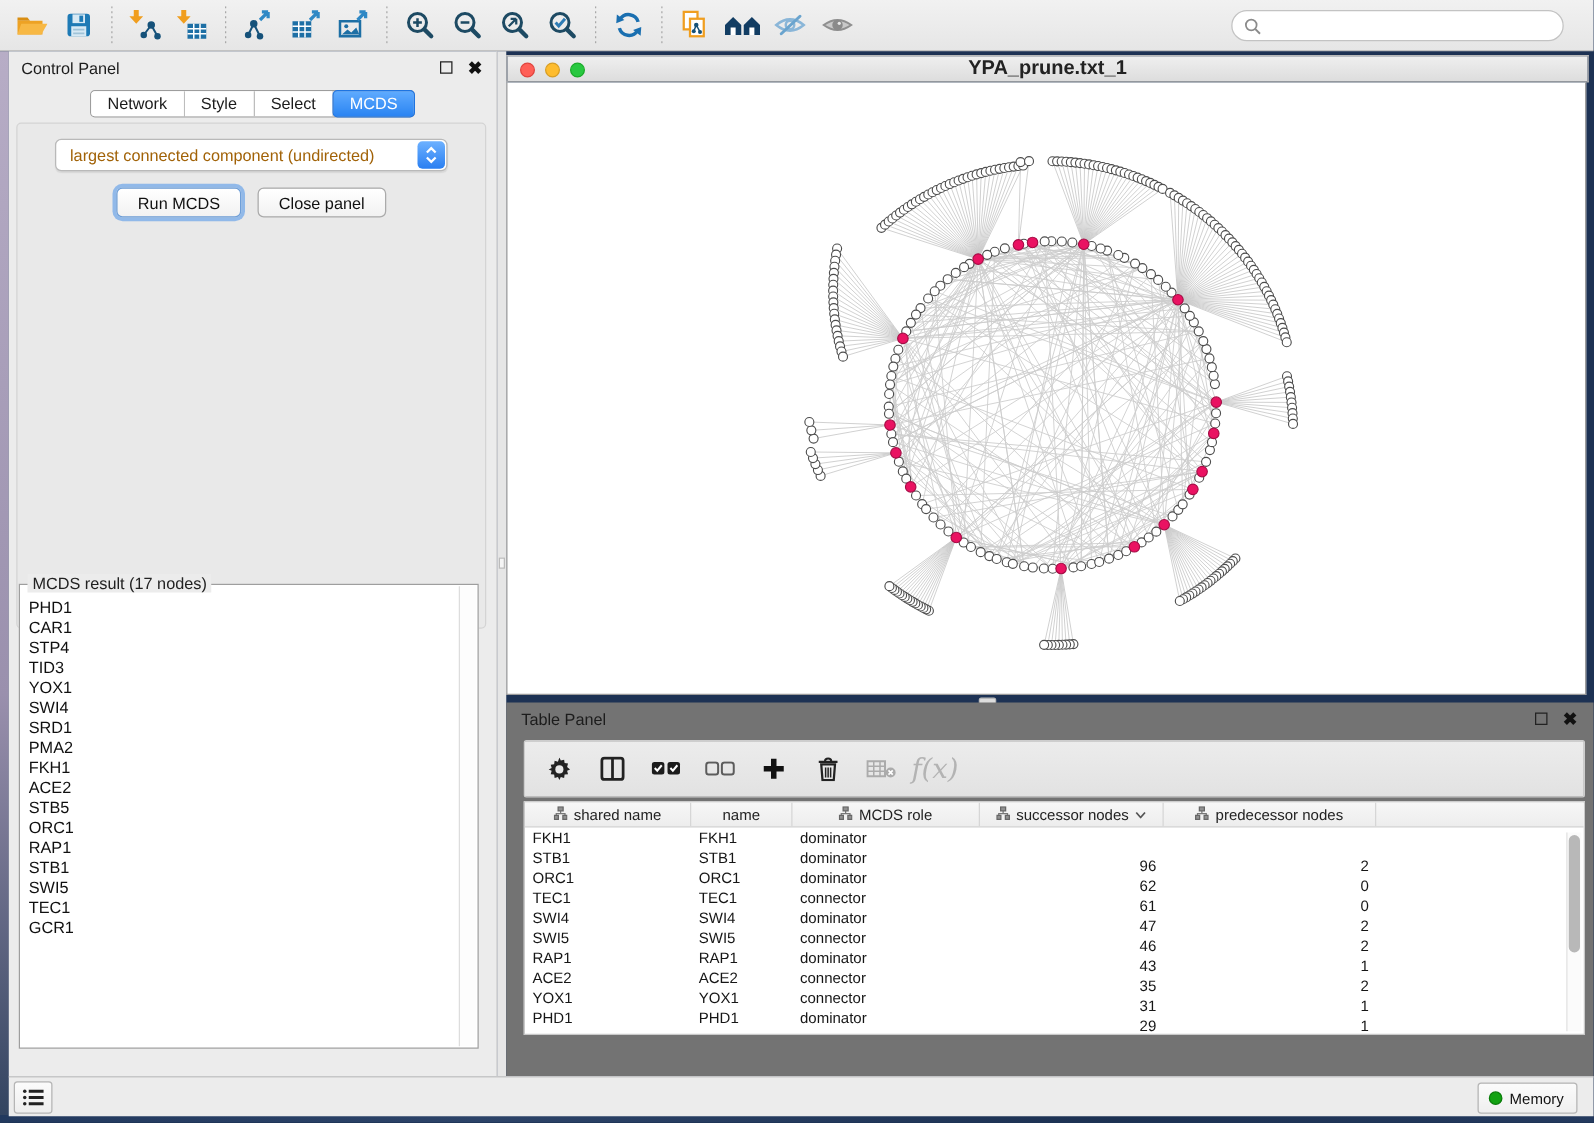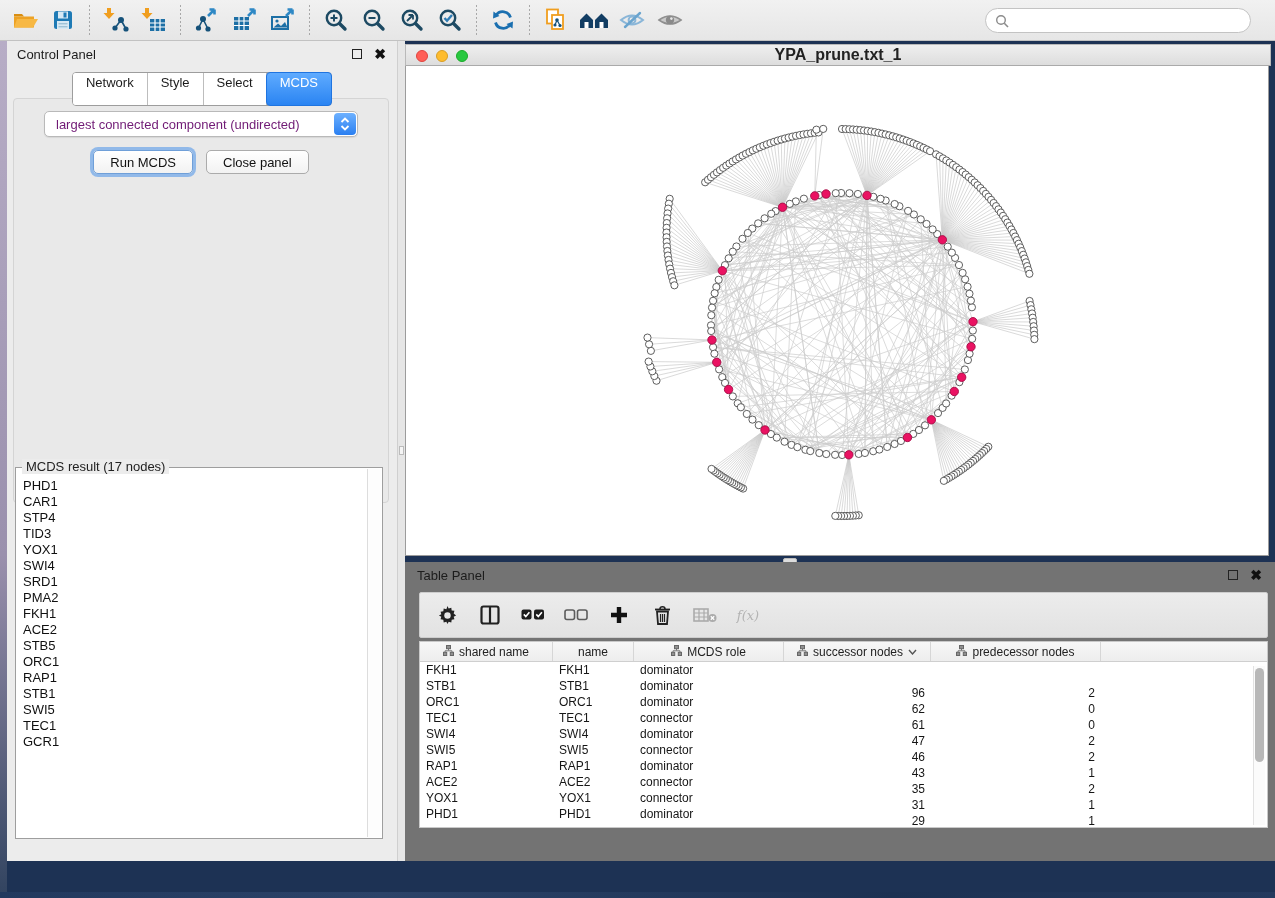--- a/index.html
+++ b/index.html
@@ -38,28 +38,28 @@
   .float-box { width:10px; height:10px; border:1.5px solid #222; background:transparent; }
   .close-x { font-weight:bold; font-size:14px; line-height:10px; }
 
   .cp-tabs { display:flex; justify-content:center; margin-top:5px; position:relative; z-index:2; }
   .seg-group { display:inline-flex; background:#fff; border:1px solid #9d9d9d; border-radius:4px; }
   .seg { padding:2px 13px 3px; font-size:13px; color:#1c1c1c; border-right:1px solid #bdbdbd;
     background:#fff; white-space:nowrap; }
   .seg:first-child { border-radius:3px 0 0 3px; }
   .seg:last-child { border-right:none; border-radius:0 3px 3px 0; }
   .seg.active { background:linear-gradient(#5fabff,#2a84f2); color:#fff; border-radius:4px;
-    margin:-1px; border:1px solid #1f74e0; padding:2px 13px 15px; }
+    margin:-1px; border:1px solid #1f74e0; padding:2px 13px 3px; }
 
   .cp-inner { position:absolute; left:6px; right:8px; top:57px; height:405px;
     background:#e9e9e9; border:1px solid #d4d4d4; border-radius:4px; }
   .opt-label { text-align:center; font-size:13px; color:#1b1b1b; margin-top:22px; }
   .dropdown { position:relative; margin:12px auto 0; width:314px; height:26px; background:#fff;
     border:1px solid #b9b9b9; border-radius:5px; display:flex; align-items:center;
-    padding-left:11px; font-size:13px; color:#701a75;
+    padding-left:11px; font-size:13px; color:#a16207;
     box-shadow:0 1px 1px rgba(0,0,0,.08); }
   .dd-stepper { position:absolute; right:1px; top:1px; width:22px; height:22px; border-radius:4px;
     background:linear-gradient(#6db1ff,#2a7ff1); display:flex; flex-direction:column;
     align-items:center; justify-content:center; }
   .dd-stepper svg { display:block; }
   .btn-row { display:flex; justify-content:center; gap:13px; margin-top:13px; }
   .mac-btn { height:24px; padding:0 16px; background:linear-gradient(#ffffff,#f2f2f2);
     border:1px solid #ababab; border-radius:5px; font-size:13px; color:#111;
     display:flex; align-items:center; font-family:"Liberation Sans",sans-serif; }
   .mac-btn.focused { box-shadow:0 0 0 3px rgba(98,160,234,.65); border-color:#6f9fd8; }
@@ -94,21 +94,21 @@
     background:#ddd; border:1px solid #bbb; border-radius:2px; }
 
   
   .table-panel { position:absolute; left:405px; top:562px; width:870px; height:299px;
     background:#737373; }
   .tp-titlebar { height:26px; display:flex; align-items:center; padding:0 12px; }
   .tp-toolbar { position:absolute; left:14px; right:7px; top:30px; height:46px;
     background:linear-gradient(#ececec,#e2e2e2); border:1px solid #cdcdcd; border-radius:2px;
     display:flex; align-items:center; padding-left:14px; gap:17px; }
   .tt-btn { width:26px; height:26px; display:flex; align-items:center; justify-content:center; }
-  .fx { font-family:"DejaVu Serif", serif; font-style:italic; font-size:13px; color:#b3b3b3; }
+  .fx { font-family:"DejaVu Serif", serif; font-style:italic; font-size:22px; color:#b3b3b3; }
 
   .tp-table { position:absolute; left:14px; right:7px; top:79px; height:187px; background:#fff;
     border:1px solid #c9c9c9; overflow:hidden; }
   .thead { display:flex; height:20px; background:linear-gradient(#f7f7f7,#ededed);
     border-bottom:1px solid #cfcfcf; }
   .th { display:flex; align-items:center; justify-content:center; gap:5px; font-size:12px;
     color:#222; border-right:1px solid #d6d6d6; height:100%; }
   .trow { display:flex; height:16px; align-items:center; }
   .td { font-size:12px; color:#161616; padding:0 6px; white-space:nowrap; }
   .num { text-align:right;margin-top:45px; }
@@ -1270,13 +1270,29 @@
             <div class="td num" style="width: 170px;">0</div>
           </div>
         </div>
       <div class="tscroll">
         <div class="tthumb"></div>
       </div>
     </div>
 
   </div>
 
+  <div class="statusbar">
+    <div class="list-btn">
+      <svg width="17" height="14" viewBox="0 0 17 14">
+        <circle cx="1.8" cy="2" r="1.4" fill="#222"></circle>
+          <rect x="5" y="0.8" width="12" height="2.4" fill="#222"></rect>
+        <circle cx="1.8" cy="7" r="1.4" fill="#222"></circle>
+          <rect x="5" y="5.8" width="12" height="2.4" fill="#222"></rect>
+        <circle cx="1.8" cy="12" r="1.4" fill="#222"></circle>
+          <rect x="5" y="10.8" width="12" height="2.4" fill="#222"></rect>
+      </svg>
+    </div>
+    <div class="memory-btn">
+      <span class="mem-dot"></span>
+      <span>Memory</span>
+    </div>
+  </div>
 </div>
 
 </body></html>

